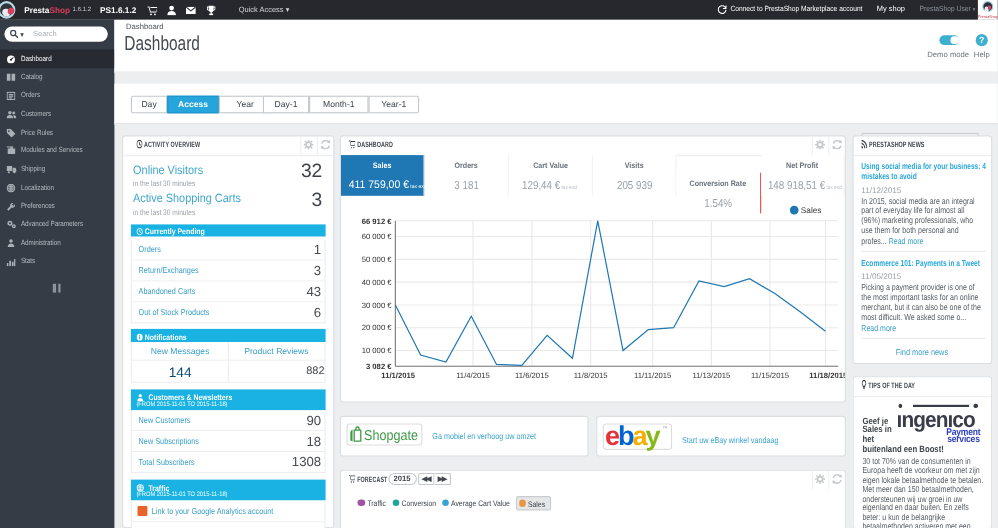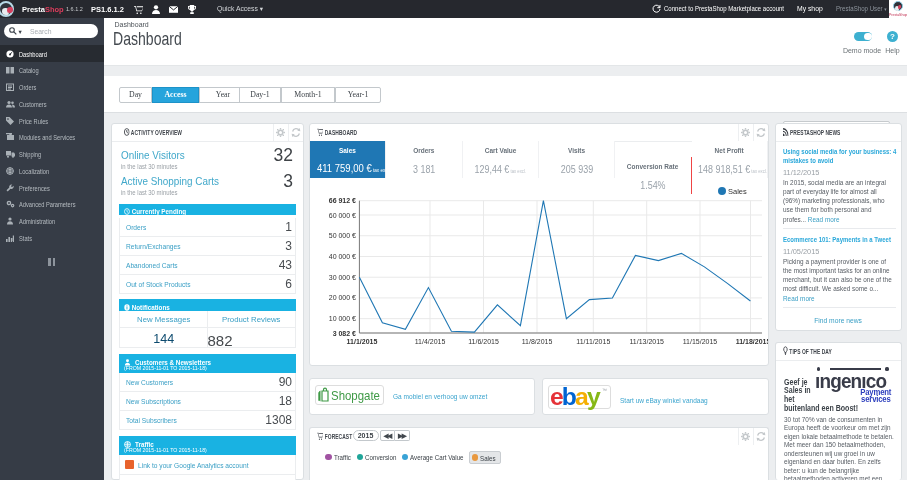--- a/index.html
+++ b/index.html
@@ -12,21 +12,21 @@
 
 #sidebar{position:absolute;left:0;top:18px;width:104px;height:462px;background:#363c46;}
 #search{position:absolute;left:4px;top:6px;width:94px;height:14px;background:#fff;border-radius:7px;}
 .mi{position:absolute;left:0;width:104px;height:17px;color:#b6bcc1;font-size:6.8px;}
 .mi .lbl{position:absolute;left:19px;top:50%;transform:translateY(-50%) scaleX(.84);transform-origin:0 50%;white-space:nowrap;}
 .mi.active{background:#272b31;color:#fff;}
 .mi svg{position:absolute;left:6px;top:50%;transform:translateY(-50%);}
 
 #hdr{position:absolute;left:104px;top:18px;width:803px;height:48px;background:#fff;border-bottom:1px solid #e3e6e8;}
 #toolbar{position:absolute;left:104px;top:76px;width:803px;height:37px;background:#fff;border-bottom:1px solid #dcdfe2;}
-.tbtn{position:absolute;top:87px;height:16px;border:1px solid #c3c8cc;background:#fff;color:#3c4248;font-size:7.8px;line-height:14px;text-align:center;font-family:Liberation Serif, serif;}
+.tbtn{position:absolute;top:87px;height:16px;border:1px solid #c3c8cc;background:#fff;color:#3c4248;font-size:7.8px;line-height:14px;text-align:center;}
 .tbtn.blue{background:#26a4dc;border-color:#1d92c8;color:#fff;font-weight:bold;}
 
 .panel{position:absolute;background:#fff;border:1px solid #dbdfe2;border-radius:3px;}
 .phead{position:absolute;left:0;top:0;right:0;height:18px;border-bottom:1px solid #ebedef;color:#3f444b;font-size:7px;font-weight:bold;line-height:18px;}
 .phead .tt{position:absolute;left:7px;top:0;transform:scaleX(.7);transform-origin:0 50%;white-space:nowrap;letter-spacing:.1px;}
 .hic{position:absolute;top:0;width:15px;height:17px;border-left:1px solid #edeff1;text-align:center;line-height:16px;}
 .bluebar{position:absolute;left:7px;right:7px;background:#19b2e2;color:#fff;}
 .bluebar .bt{font-size:7.4px;font-weight:bold;display:inline-block;transform:scaleX(.85);transform-origin:0 50%;white-space:nowrap;}
 .trow{position:absolute;left:7px;right:7px;height:19px;border:1px solid #ebedef;border-top:none;background:#fff;}
 .trow .l{position:absolute;left:6px;top:50%;transform:translateY(-50%) scaleX(.85);transform-origin:0 50%;color:#3a9fc5;font-size:7.8px;white-space:nowrap;}
@@ -265,21 +265,21 @@
             <rect x="3.4" y="1.6" width="1.2" height="1.2" fill="#19b2e2"></rect>
           </svg> Notifications</span></div>
   <div class="trow" style="top:187px;height:17px;">
     <span class="abs" style="left:0;top:0;width:50%;height:100%;border-right:1px solid #ebedef;"></span>
     <span class="abs" style="left:0;top:4px;width:50%;text-align:center;color:#3a9fc5;font-size:7.8px;">New Messages</span>
     <span class="abs" style="right:0;top:4px;width:50%;text-align:center;color:#3a9fc5;font-size:7.8px;">Product Reviews</span>
   </div>
   <div class="trow" style="top:204px;height:20px;">
     <span class="abs" style="left:0;top:0;width:50%;height:100%;border-right:1px solid #ebedef;"></span>
     <span class="abs" style="left:0;top:4px;width:50%;text-align:center;color:#0c4a6e;font-size:12.5px;">144</span>
-    <span class="abs" style="right:0;top:4px;width:50%;text-align:left;color:#464a4e;font-size:15px;">882</span>
+    <span class="abs" style="right:0;top:4px;width:50%;text-align:right;color:#464a4e;font-size:10px;">882</span>
   </div>
 
   <div class="bluebar" style="top:230px;height:19px;">
     <div style="position:absolute;left:5px;top:2px;line-height:8px;white-space:nowrap;"><svg width="7" height="7" viewBox="0 0 8 8" style="vertical-align:-1px;">
             <circle cx="4" cy="2" r="1.7" fill="#fff"></circle>
             <path fill="#fff" d="M1 7.5c0-2 1.3-3.2 3-3.2s3 1.2 3 3.2z"></path>
           </svg> <span class="bt">Customers &amp; Newsletters</span></div>
     <div style="position:absolute;left:5px;top:10.5px;font-size:5.8px;line-height:7px;"><span style="display:inline-block;transform:scaleX(.9);transform-origin:0 0;white-space:nowrap;">(FROM 2015-11-01 TO 2015-11-18)</span></div>
   </div>
   <div class="trow" style="top:249px;">

